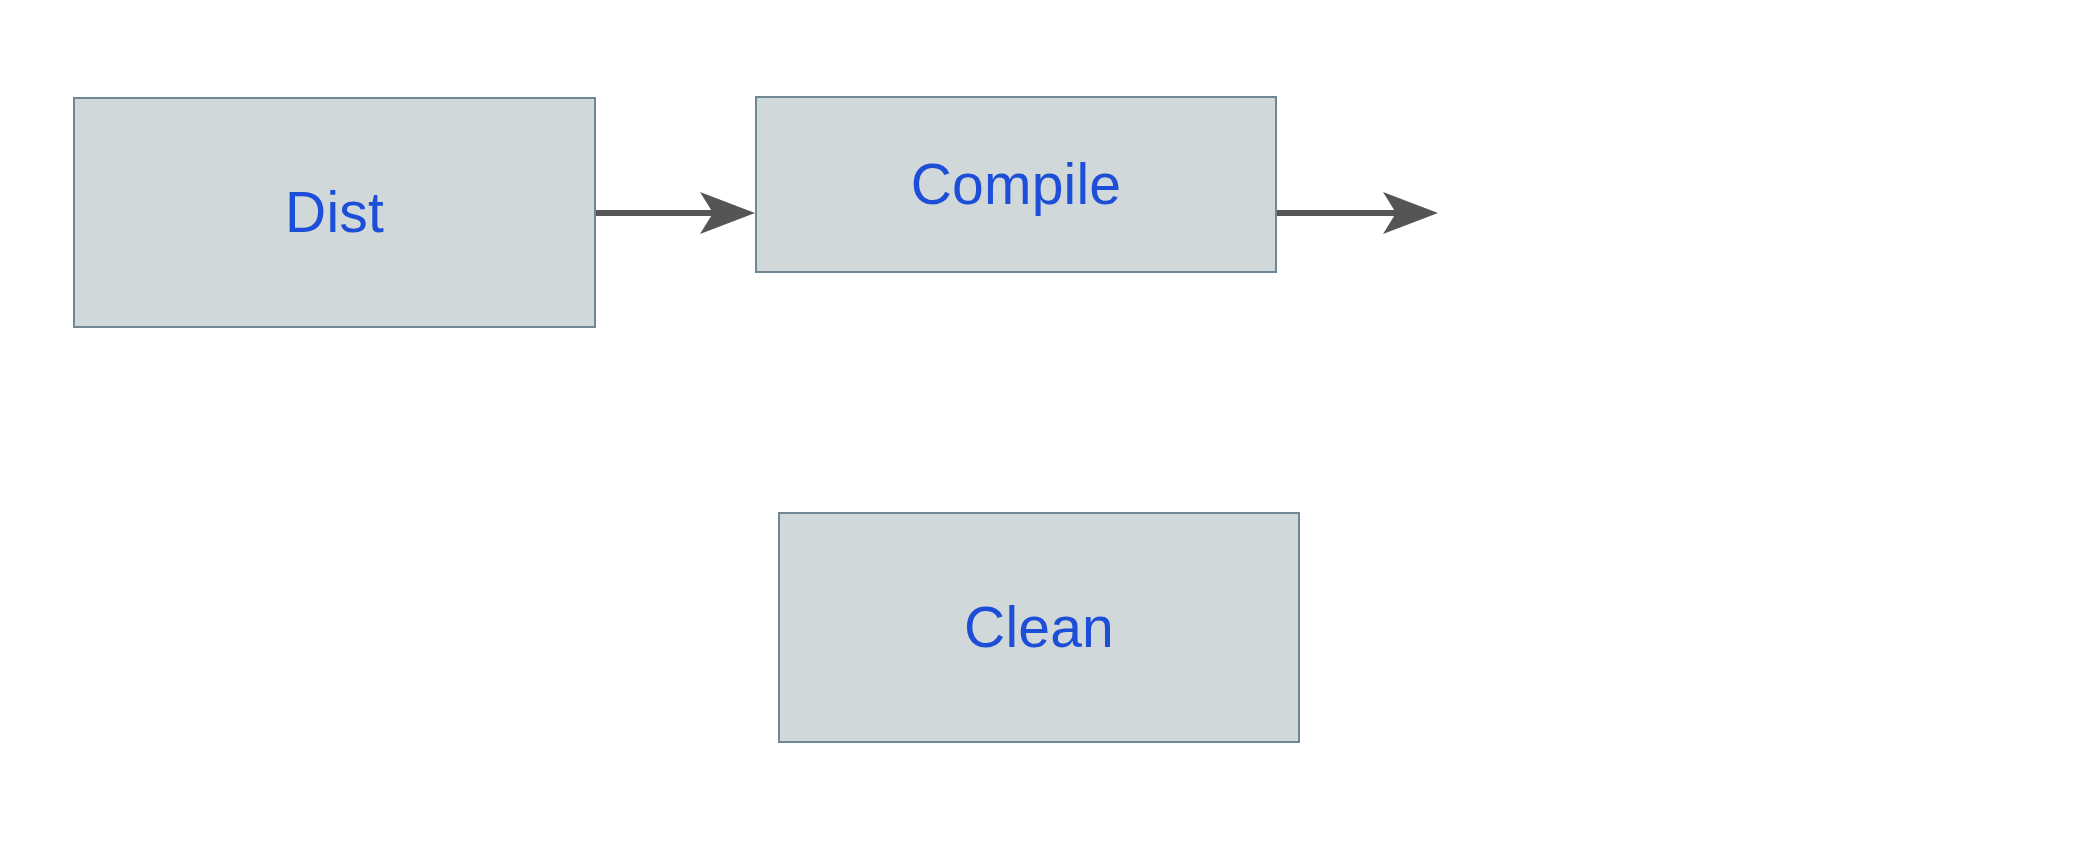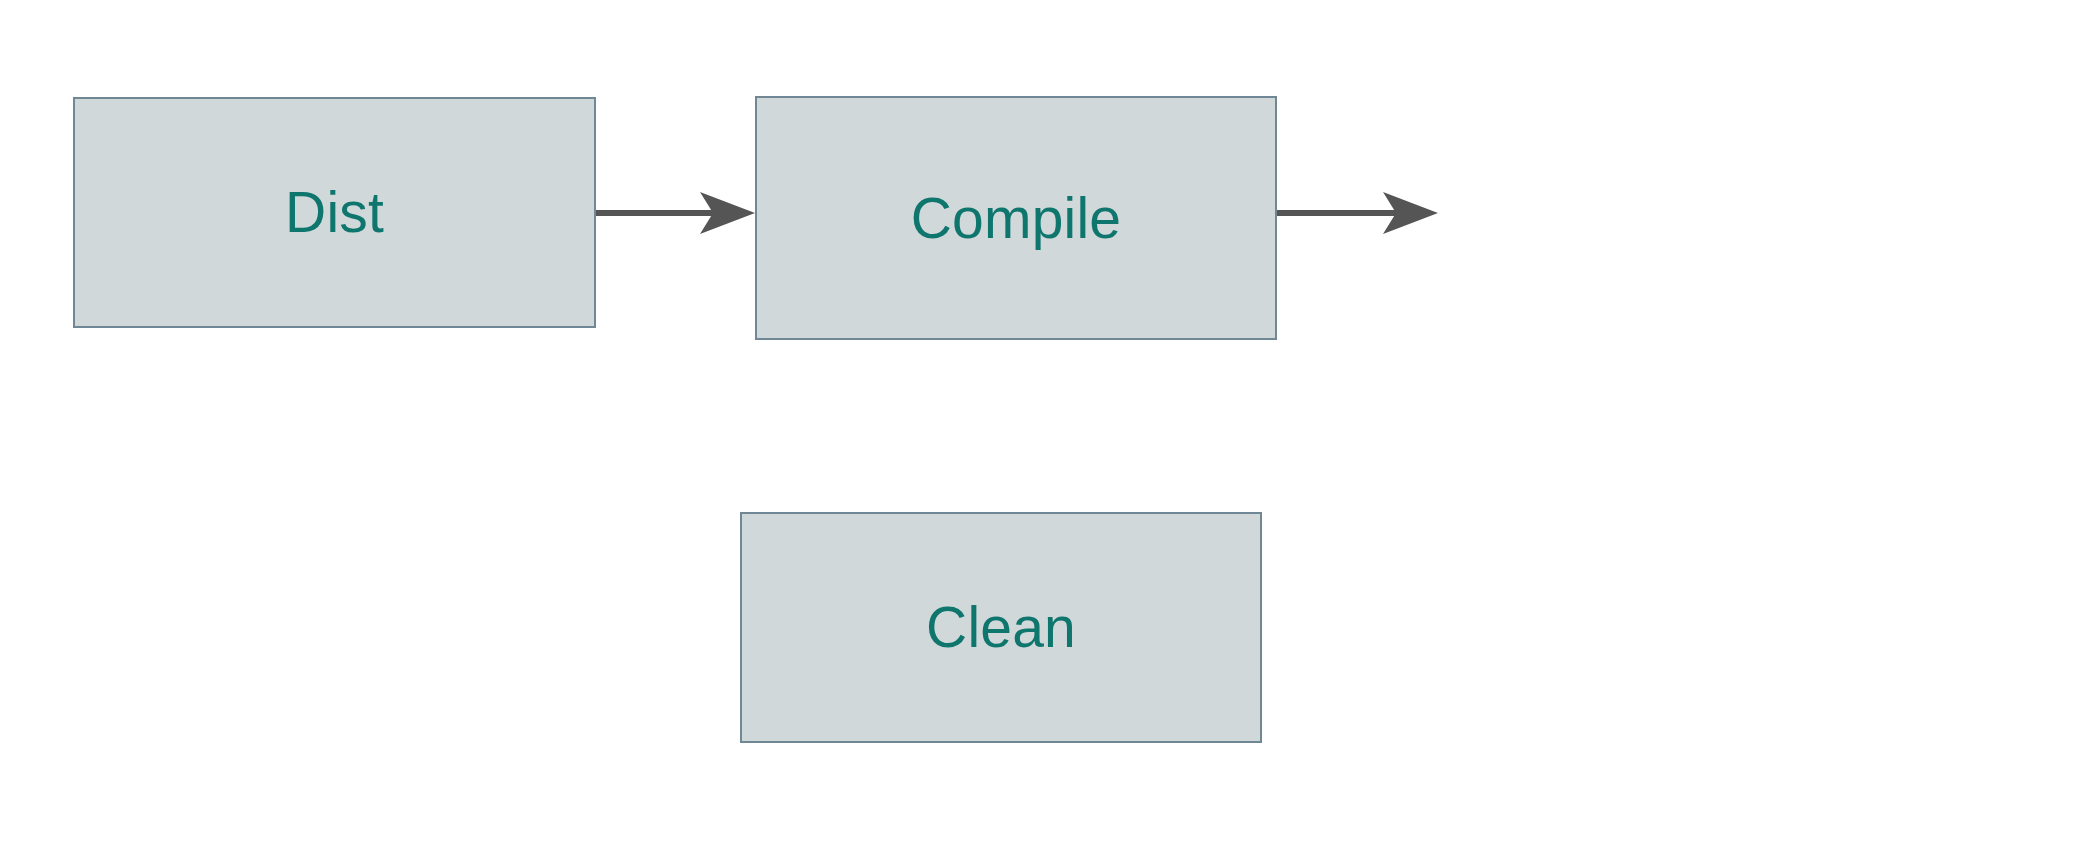--- a/index.html
+++ b/index.html
@@ -23,21 +23,21 @@
     background: #d0d8da;
     border: 2px solid #708796;
     display: flex;
     align-items: center;
     justify-content: center;
   }
   .node-label {
     font-family: "Liberation Sans", sans-serif;
     font-size: 57px;
     font-weight: 400;
-    color: #0f766e;
+    color: #1d4ed8;
     line-height: 1;
     letter-spacing: 0.2px;
     white-space: nowrap;
     user-select: none;
   }
   .edge-layer {
     position: absolute;
     left: 0;
     top: 0;
     width: 2078px;
@@ -61,22 +61,22 @@
     <g>
       <line class="edge-path" x1="1277" y1="213" x2="1410" y2="213" stroke="#555555" stroke-width="6" stroke-linecap="butt"></line>
       <path d="M 1438 213 L 1383 192 L 1396 213 L 1383 234 Z" fill="#555555"></path>
     </g>
   </svg>
 
   <div class="node" style="left:73px; top:97px; width:523px; height:231px;">
     <span class="node-label">Dist</span>
   </div>
 
-  <div class="node" style="left:755px; top:96px; width:522px; height:244px;">
+  <div class="node" style="left:755px; top:96px; width:522px; height:177px;">
     <span class="node-label">Compile</span>
   </div>
 
 
-  <div class="node" style="left:740px; top:512px; width:522px; height:231px;">
+  <div class="node" style="left:778px; top:512px; width:522px; height:231px;">
     <span class="node-label">Clean</span>
   </div>
 
 </div>
 
 </body></html>

